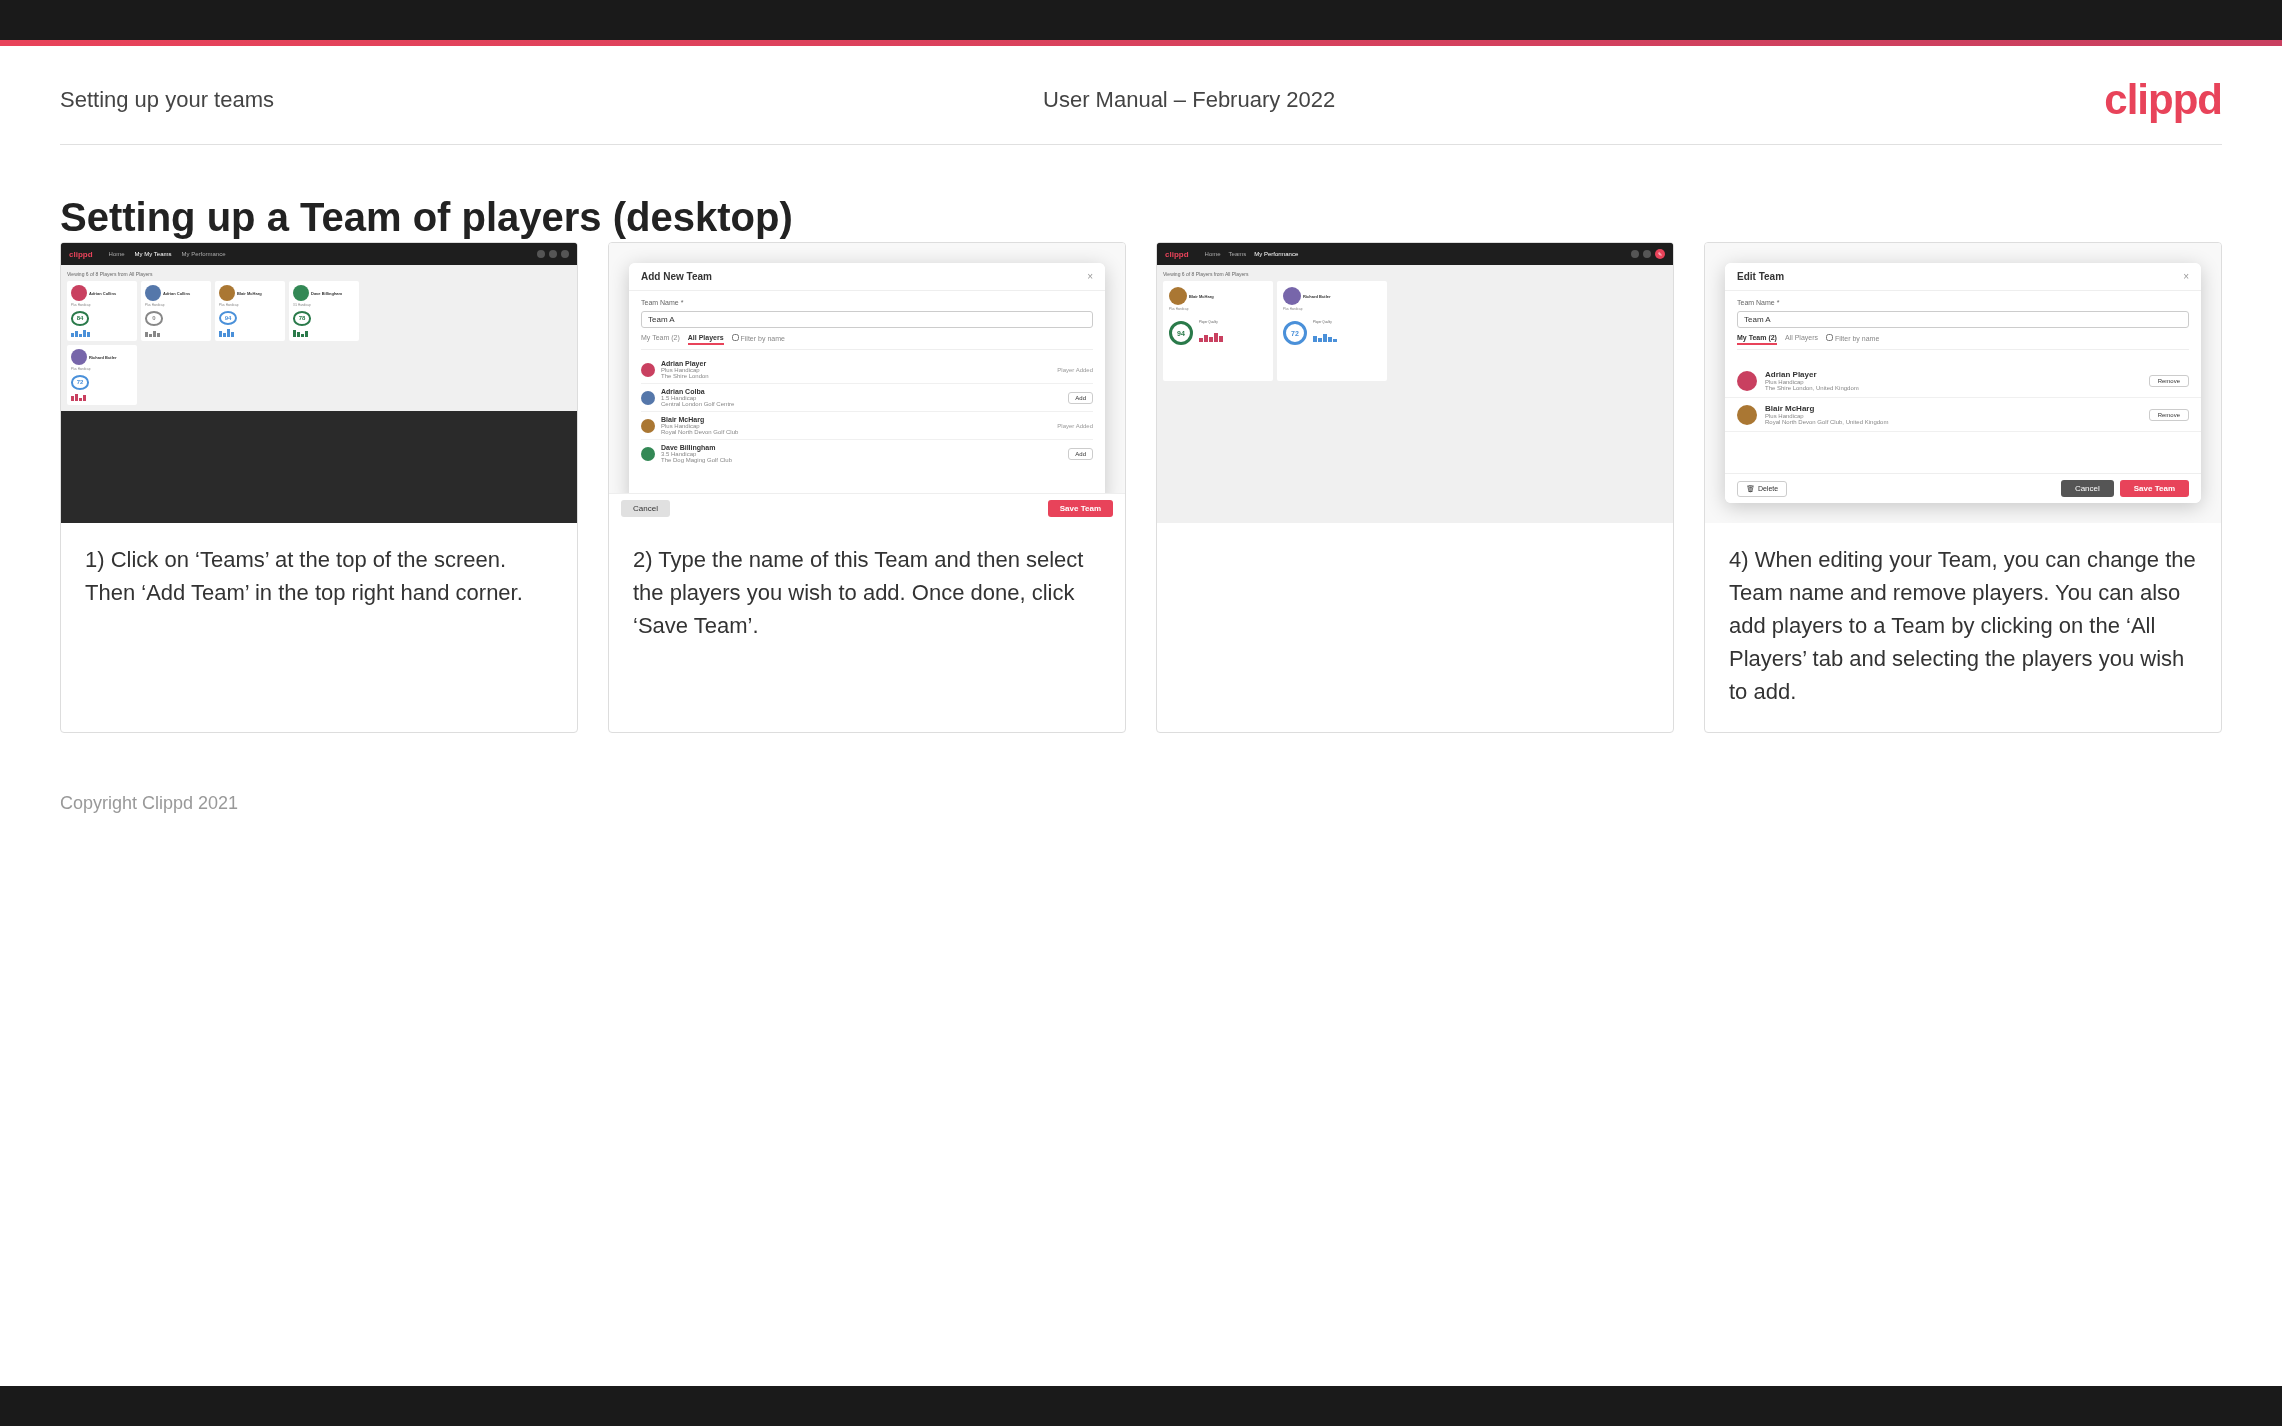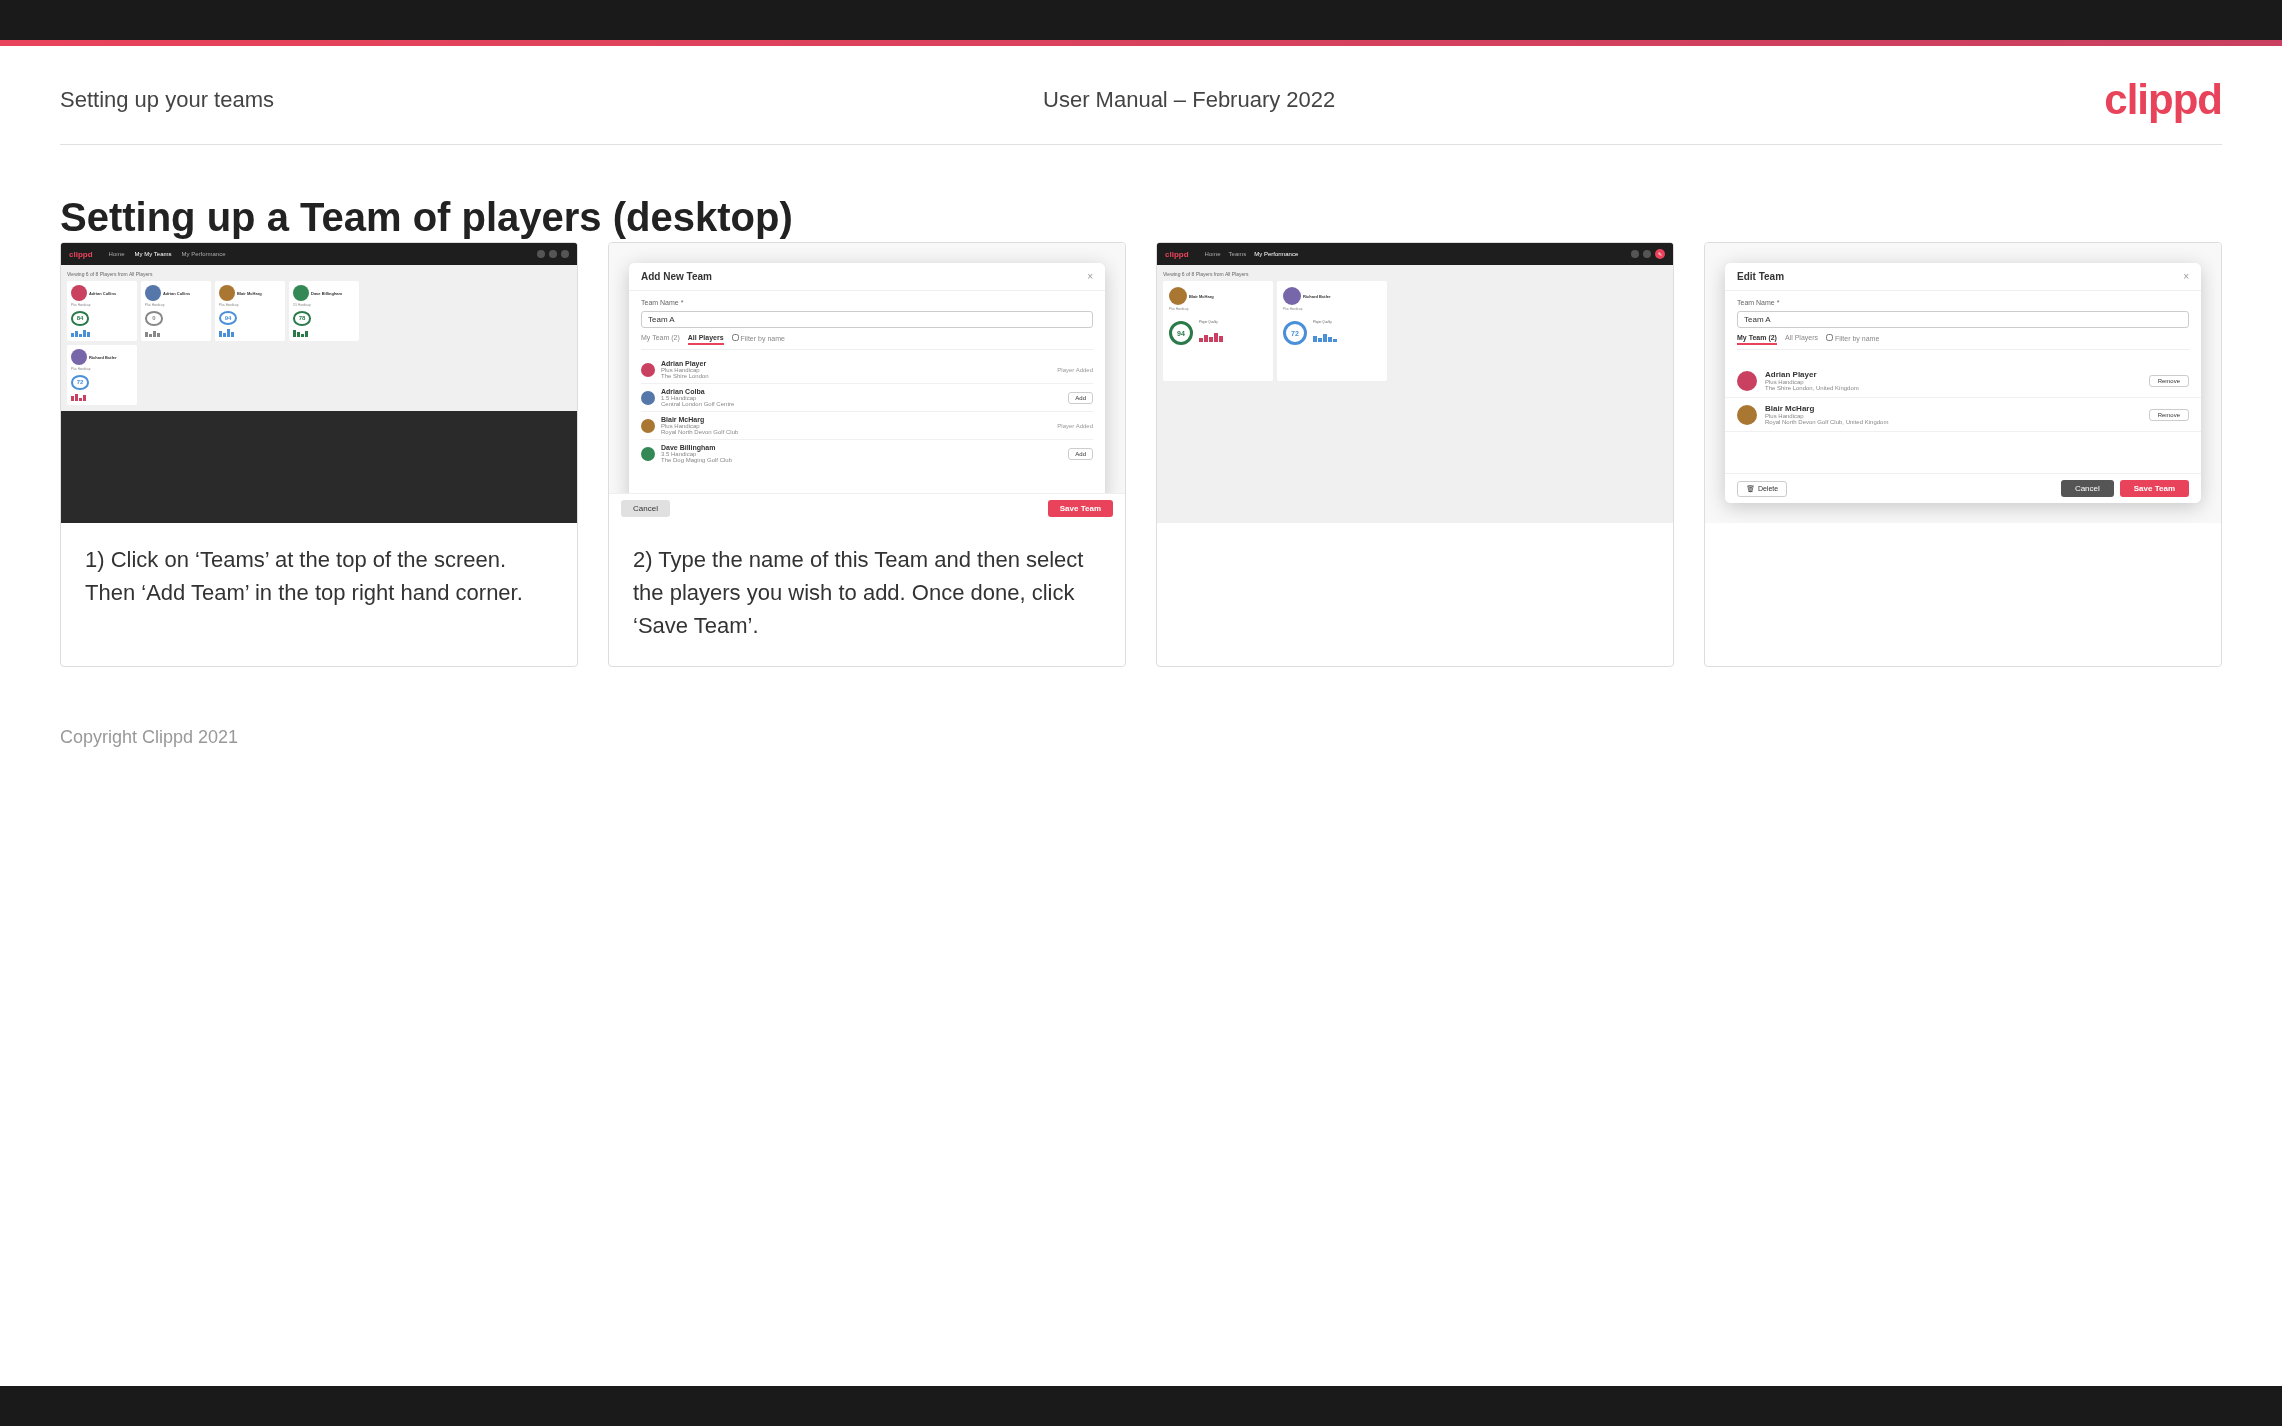--- a/index.html
+++ b/index.html
@@ -862,20 +862,21 @@
               <span>🗑</span>
               <span>Delete</span>
             </button>
             <div class="footer-right-btns">
               <button class="btn-cancel-md">Cancel</button>
               <button class="btn-save-md">Save Team</button>
             </div>
           </div>
         </div>
       </div>
+      <div class="step-text">4) When editing your Team, you can change the Team name and remove players. You can also add players to a Team by clicking on the ‘All Players’ tab and selecting the players you wish to add.</div>
     </div>
 
   </div>
 
 </div>
 
 <div class="page-footer">
   <span>Copyright Clippd 2021</span>
 </div>
 

